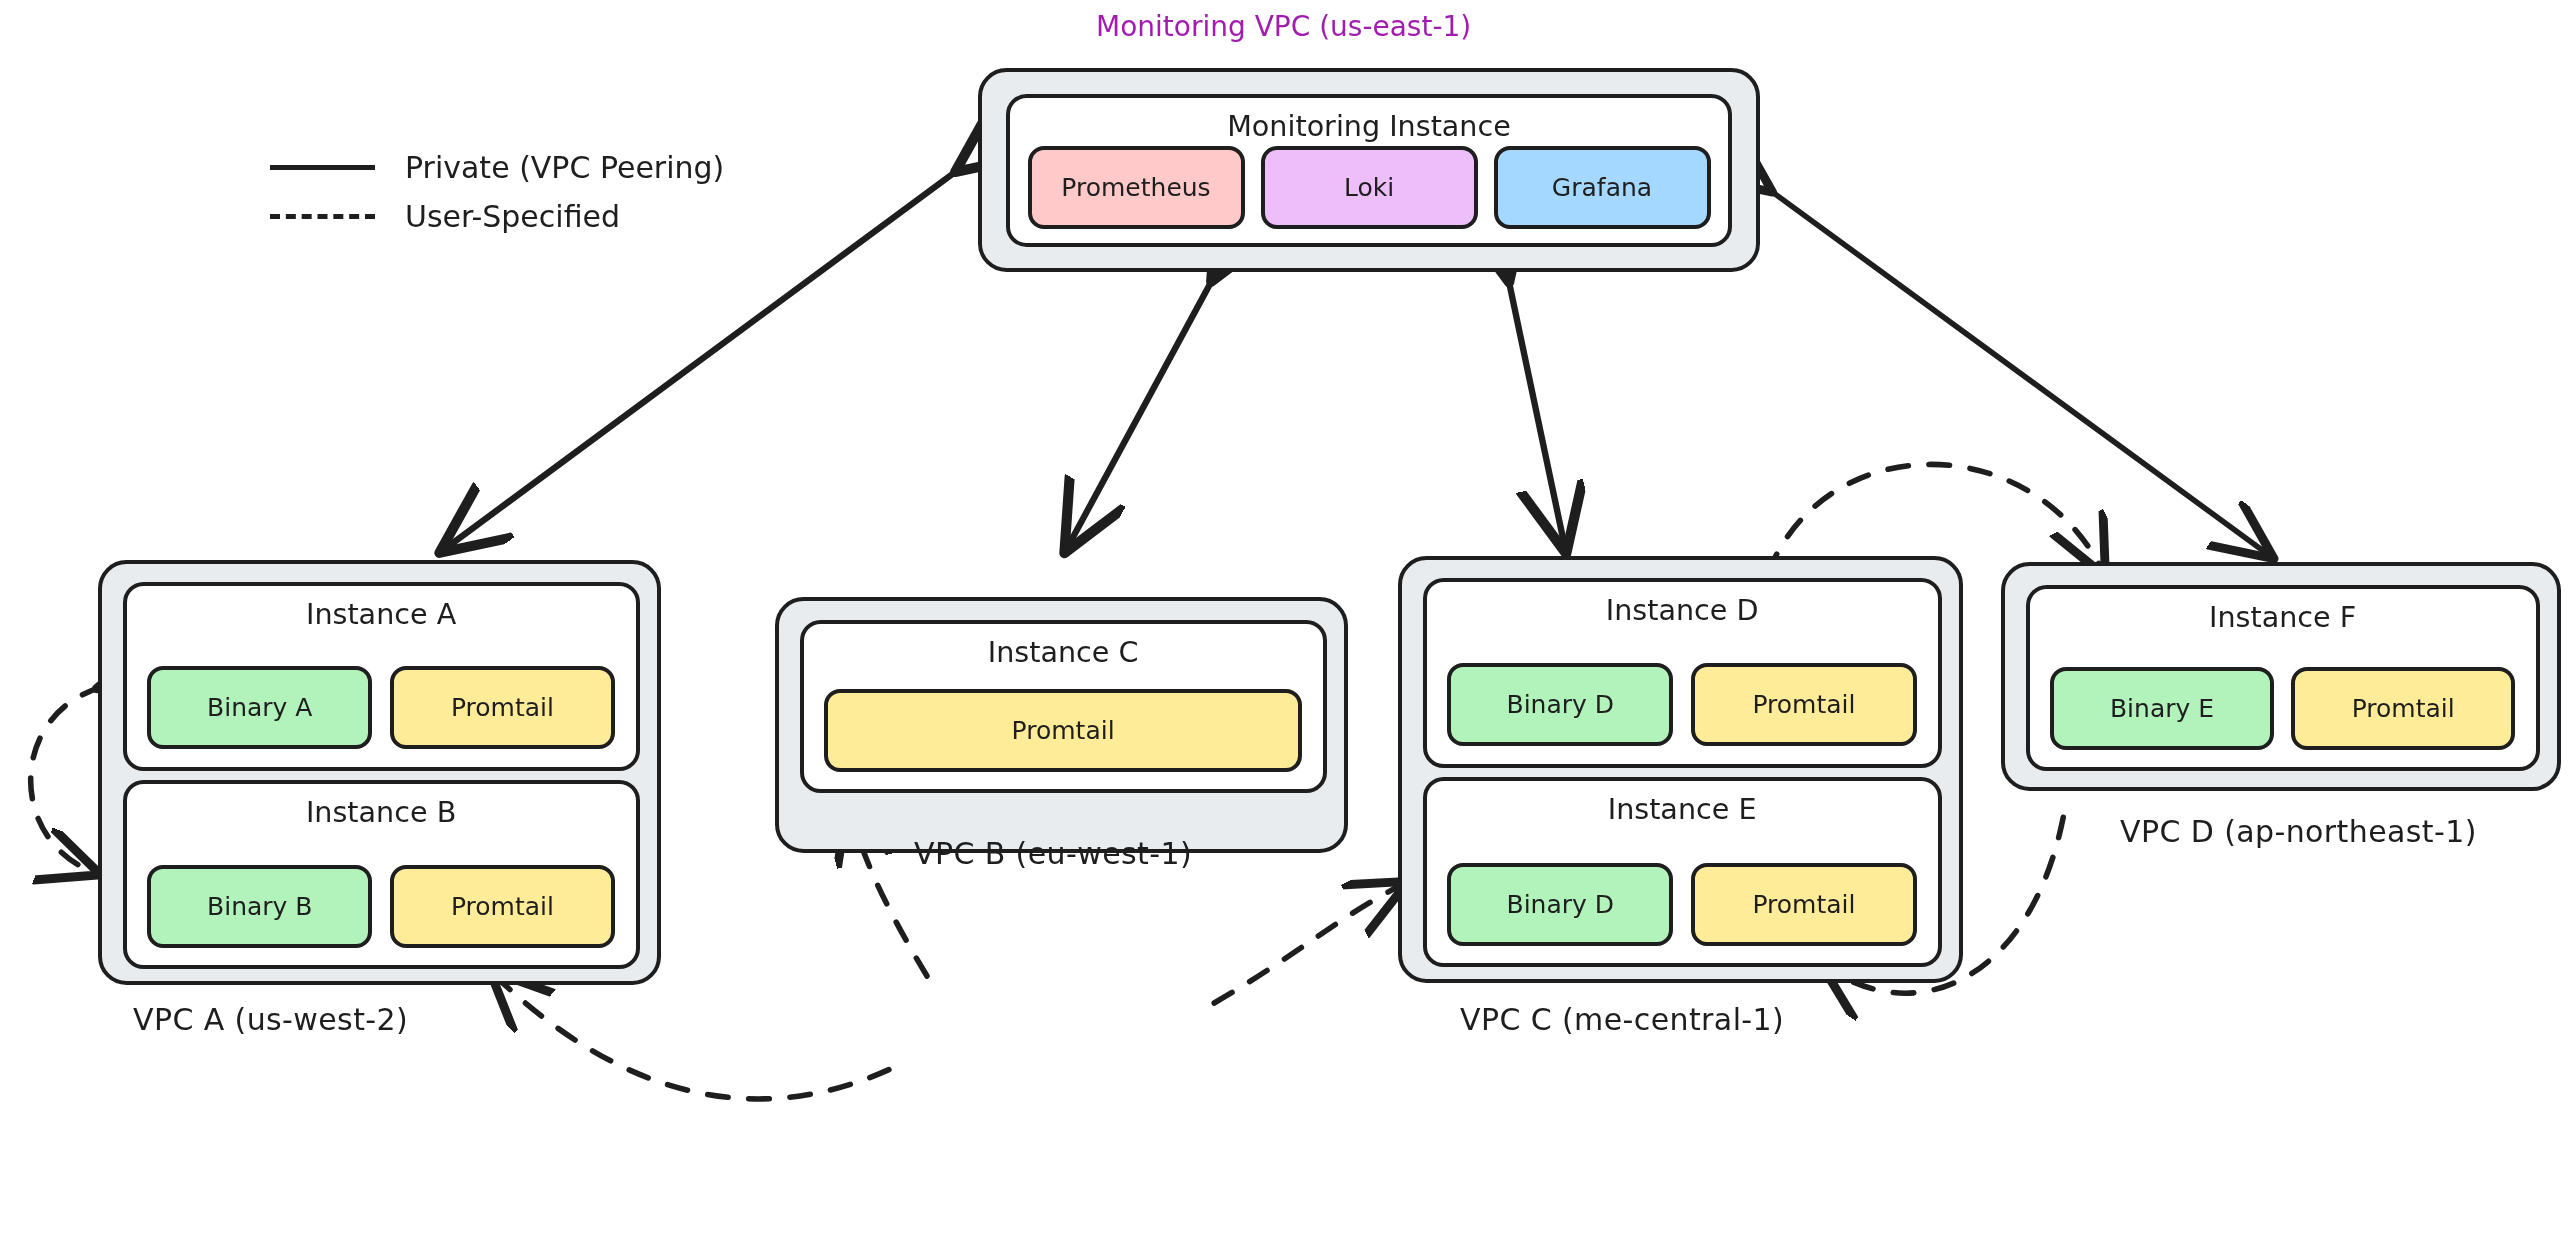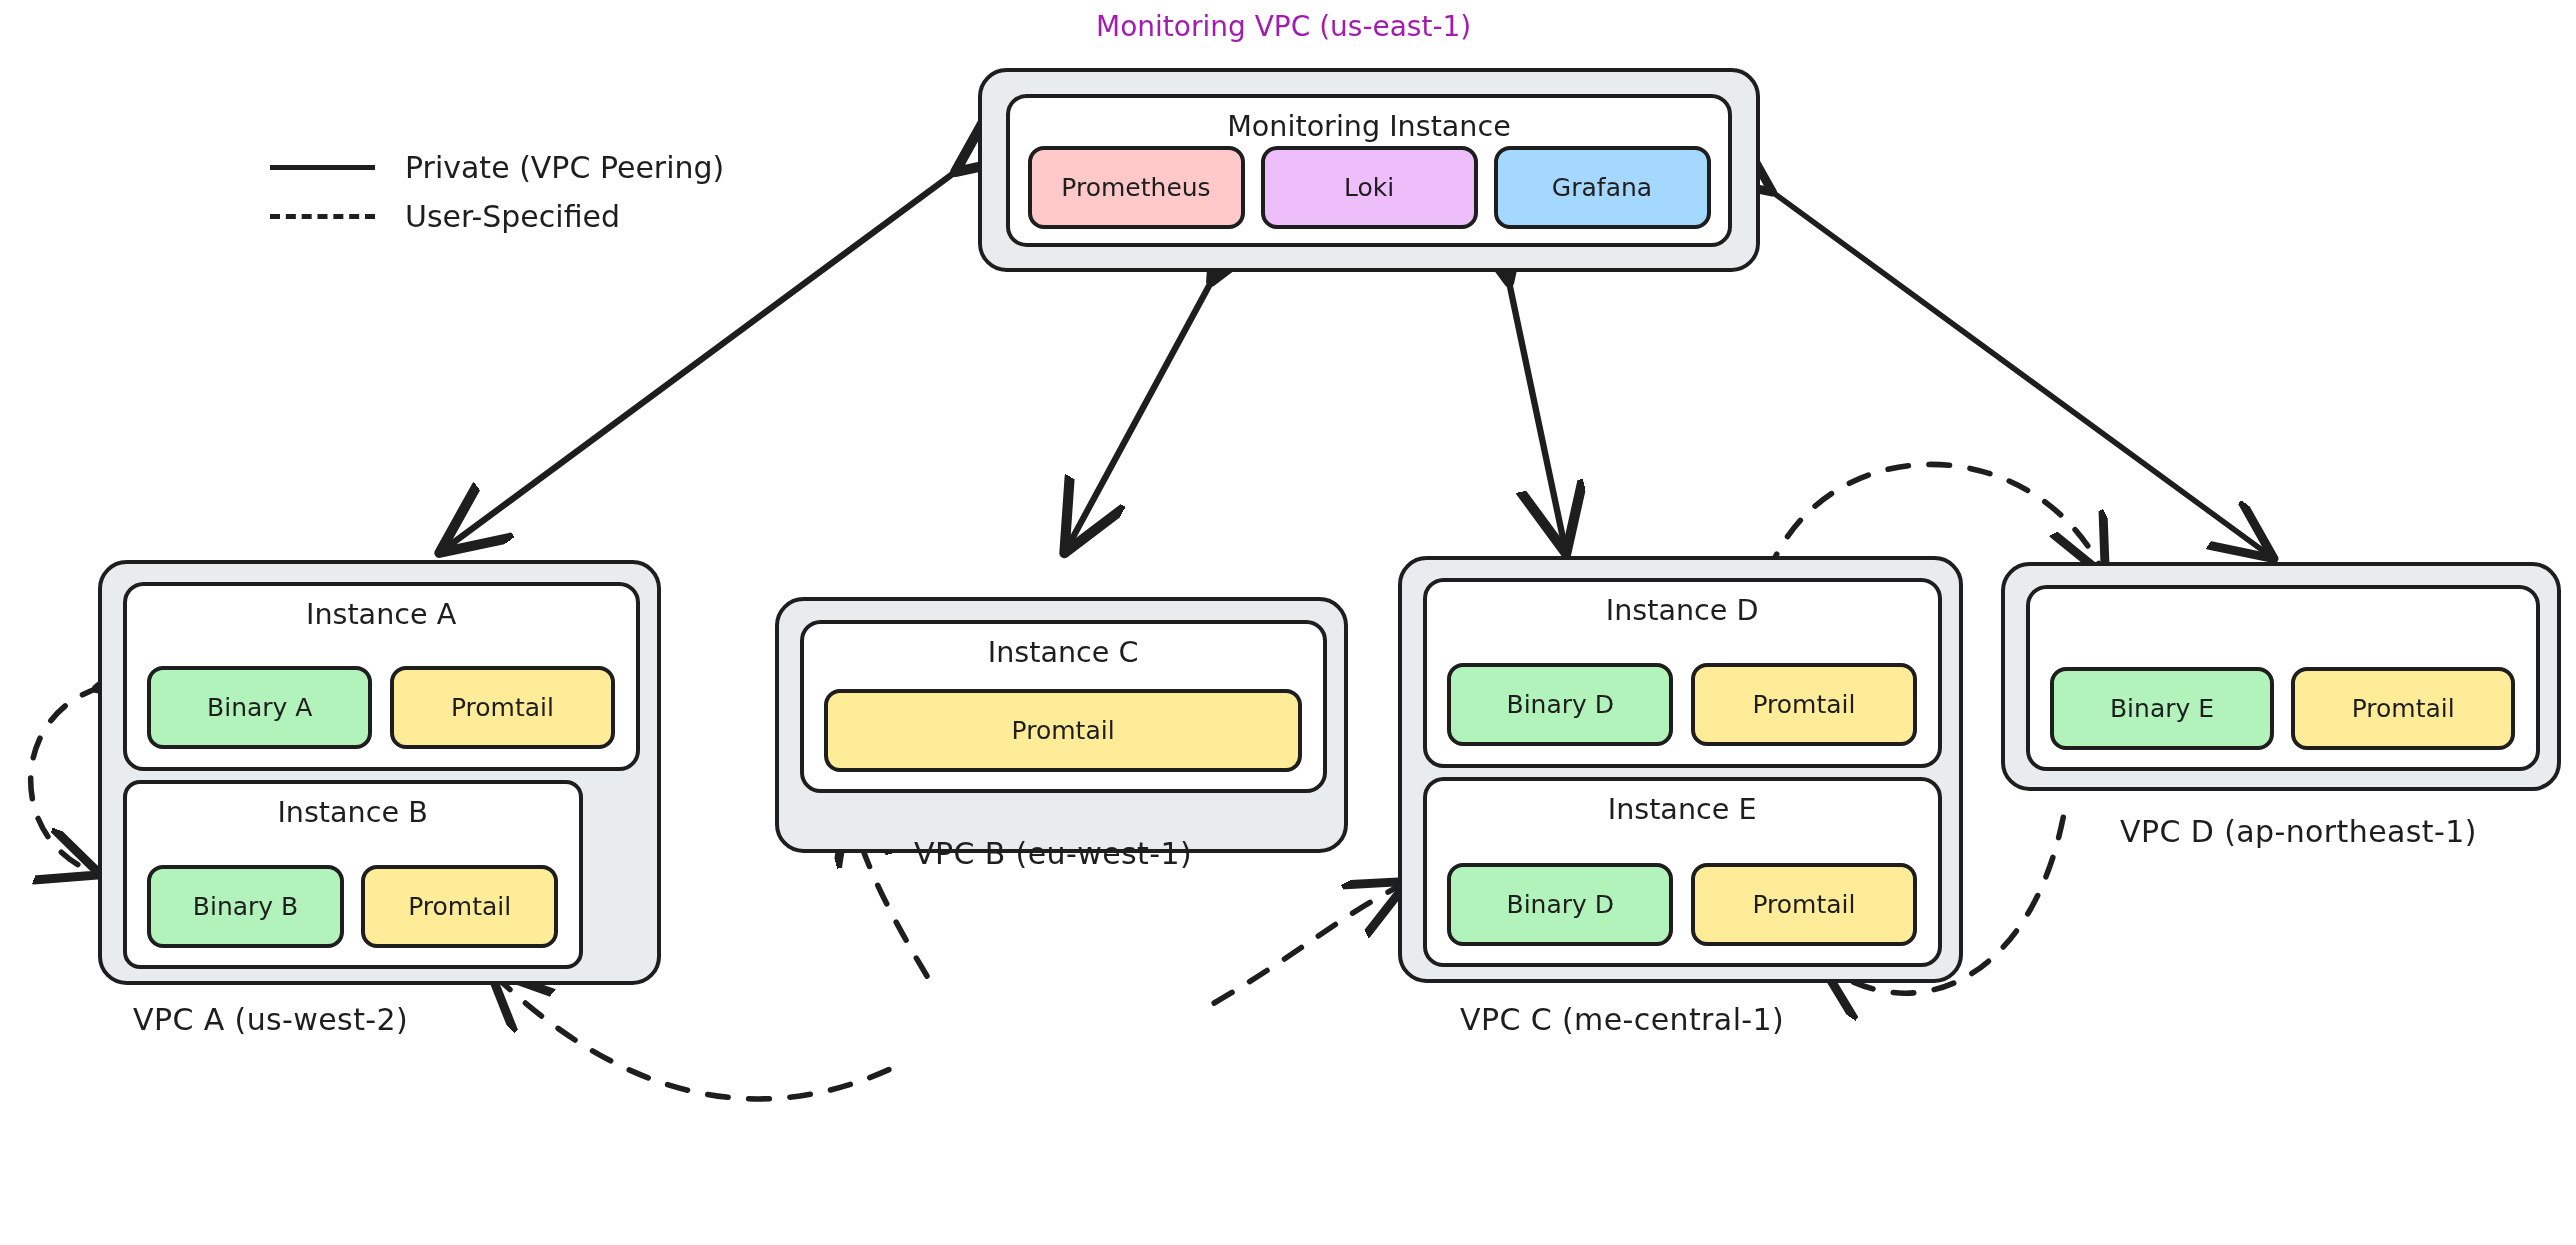--- a/index.html
+++ b/index.html
@@ -92,21 +92,21 @@
     width: auto; height: auto;
   }
   #monitoring-vpc .svc-row { gap: 16px; bottom: 14.3px; left: 17.5px; right: 17.5px; }
   #mon-prometheus { background: #ffc9c9; }
   #mon-loki       { background: #eebefa; }
   #mon-grafana    { background: #a5d8ff; }
 
   
   #vpc-a { left: 98px; top: 560px; width: 563px; height: 425px; }
   #instance-a { left: 20.6px; top: 17.5px; width: 517px; height: 189px; }
-  #instance-b { left: 20.6px; top: 216px; width: 460px; height: 189px; border-radius: 17px; }
+  #instance-b { left: 20.6px; top: 216px; width: 517px; height: 189px; }
   #vpc-a-label { left: 133px; top: 1002px; }
 
   
   #vpc-b { left: 775px; top: 597px; width: 573px; height: 256px; }
   #instance-c { left: 20.6px; top: 19px; width: 527px; height: 173px; }
   #vpc-b-label { left: 914px; top: 836px; }
 
   
   #vpc-c { left: 1398px; top: 556px; width: 565px; height: 427px; }
   #instance-d { left: 20.6px; top: 17.5px; width: 519px; height: 190px; }
@@ -287,20 +287,21 @@
       <div class="svc-row">
         <div class="svc binary">Binary D</div>
         <div class="svc promtail">Promtail</div>
       </div>
     </div>
   </div>
   <div id="vpc-c-label" class="vpc-label">VPC C (me-central-1)</div>
 
   <div id="vpc-d" class="node vpc">
     <div id="instance-f" class="instance">
+      <div class="instance-title">Instance F</div>
       <div class="svc-row">
         <div class="svc binary">Binary E</div>
         <div class="svc promtail">Promtail</div>
       </div>
     </div>
   </div>
   <div id="vpc-d-label" class="vpc-label">VPC D (ap-northeast-1)</div>
 
 
 </div>

